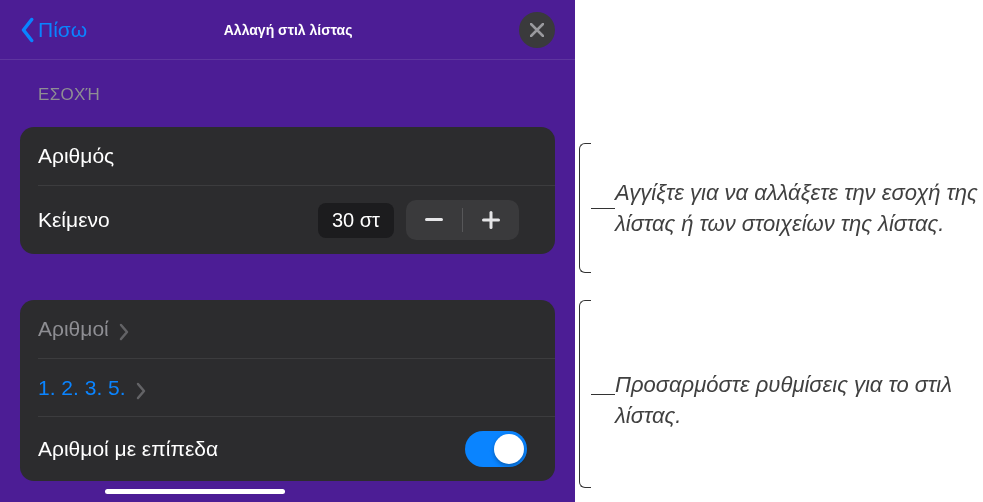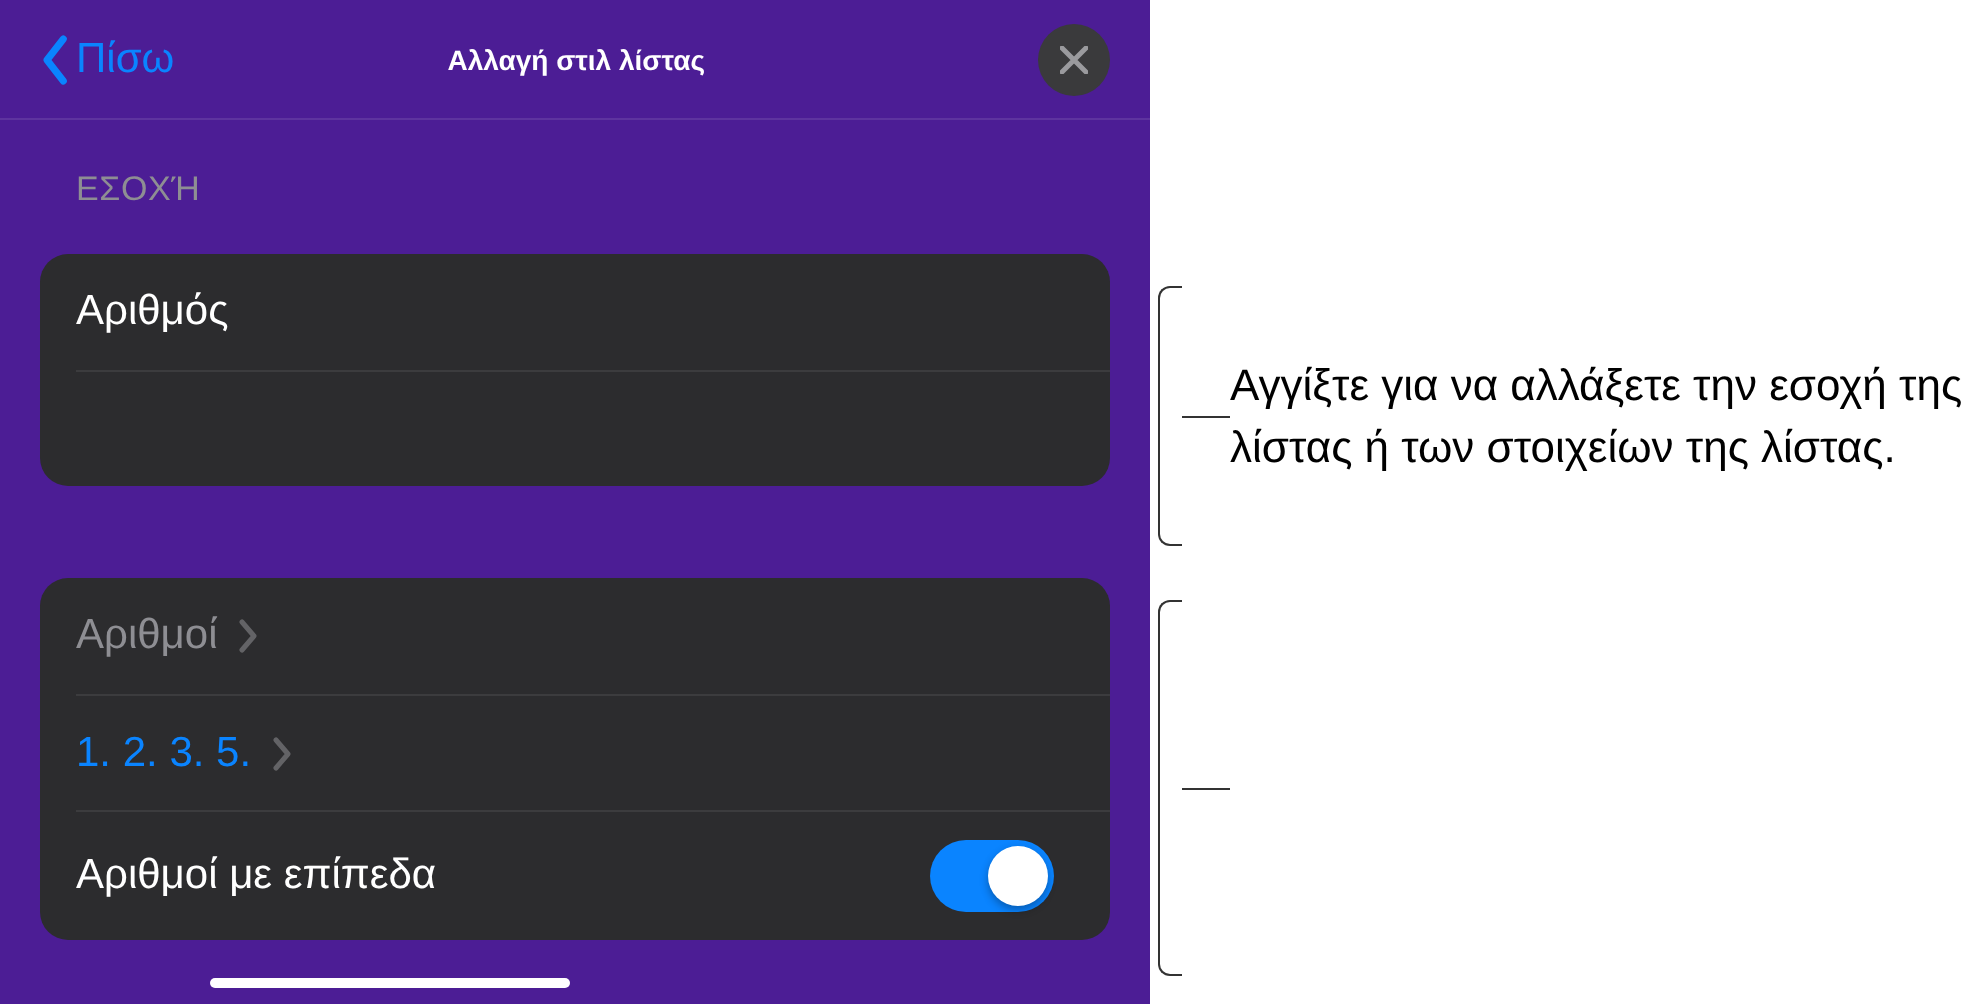--- a/index.html
+++ b/index.html
@@ -125,21 +125,21 @@
     .stepper-btn svg {
       fill: #e5e5e7;
     }
     .stepper-divider {
       width: 1px;
       background: rgba(255,255,255,0.15);
       margin: 8px 0;
     }
     .disclosure-wrap {
       display: flex;
-      align-items: center;
+      align-items: flex-end;
       gap: 10px;
     }
     .detail-text {
       font-size: 21px;
       color: #8e8e93;
     }
     .detail-text.accent {
       color: #0a84ff;
     }
     .chevron-right {
@@ -199,21 +199,22 @@
       right: -24px;
       top: 50%;
       width: 24px;
       height: 1px;
       background: #333;
     }
     .annotation-text {
       position: absolute;
       font-size: 22px;
       line-height: 1.4;
-      color: #000000;
+      color: #404040;
+      font-style: italic;
     }
     .bracket1 {
       top: 143px;
       height: 130px;
       left: 4px;
     }
     .annotation1 {
       top: 178px;
       left: 40px;
     }
@@ -246,20 +247,38 @@
     </div>
   </div>
 
   <div class="section-label">ΕΣΟΧΉ</div>
 
   <div class="group">
     <div class="row">
       <div class="row-label">Αριθμός</div>
     </div>
     <div class="row">
+      <div class="row-label">Κείμενο</div>
+      <div class="stepper-wrap" style="padding-right:18px;">
+        <div class="value-box">30 στ</div>
+        <div class="stepper">
+          <div class="stepper-btn">
+              <svg width="18" height="4">
+                <rect width="18" height="3" rx="1.5"></rect>
+              </svg>
+            </div>
+          <div class="stepper-divider"></div>
+          <div class="stepper-btn">
+              <svg width="18" height="18">
+                <rect x="7.5" y="0" width="3" height="18" rx="1.5"></rect>
+                <rect x="0" y="7.5" width="18" height="3" rx="1.5"></rect>
+              </svg>
+            </div>
+        </div>
+      </div>
     </div>
   </div>
 
   <div class="spacer"></div>
 
   <div class="group">
     <div class="row">
       <div class="disclosure-wrap">
         <span class="detail-text">Αριθμοί</span>
         <svg class="chevron-right" width="10" height="18">
@@ -285,13 +304,14 @@
     </div>
   </div>
 
   <div class="home-indicator"></div>
 </div>
 
 <div class="annotations">
   <div class="bracket bracket1"></div>
   <div class="annotation-text annotation1">Αγγίξτε για να αλλάξετε την εσοχή της λίστας ή των στοιχείων της λίστας.</div>
   <div class="bracket bracket2"></div>
+  <div class="annotation-text annotation2">Προσαρμόστε ρυθμίσεις για το στιλ λίστας.</div>
 </div>
 
 </body></html>

